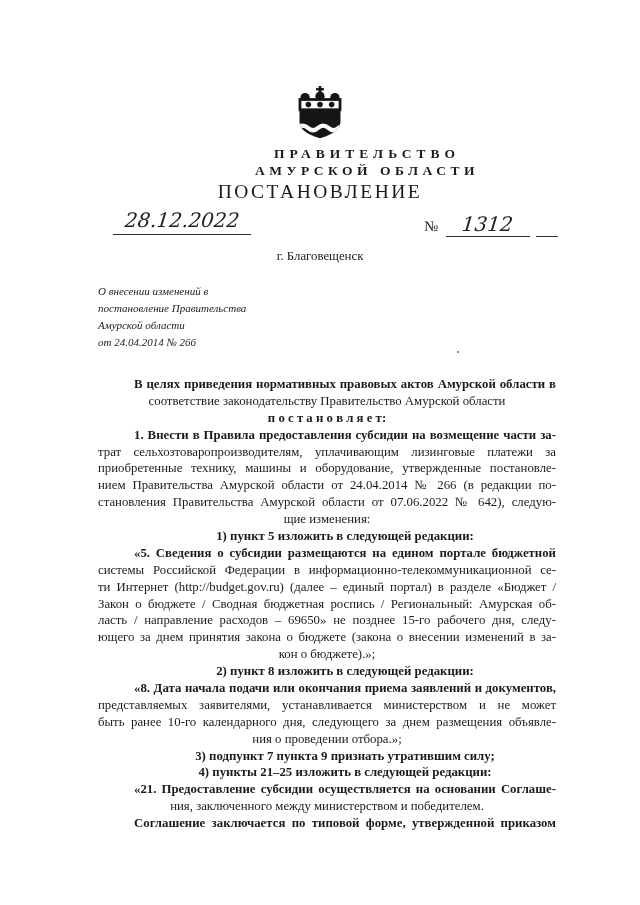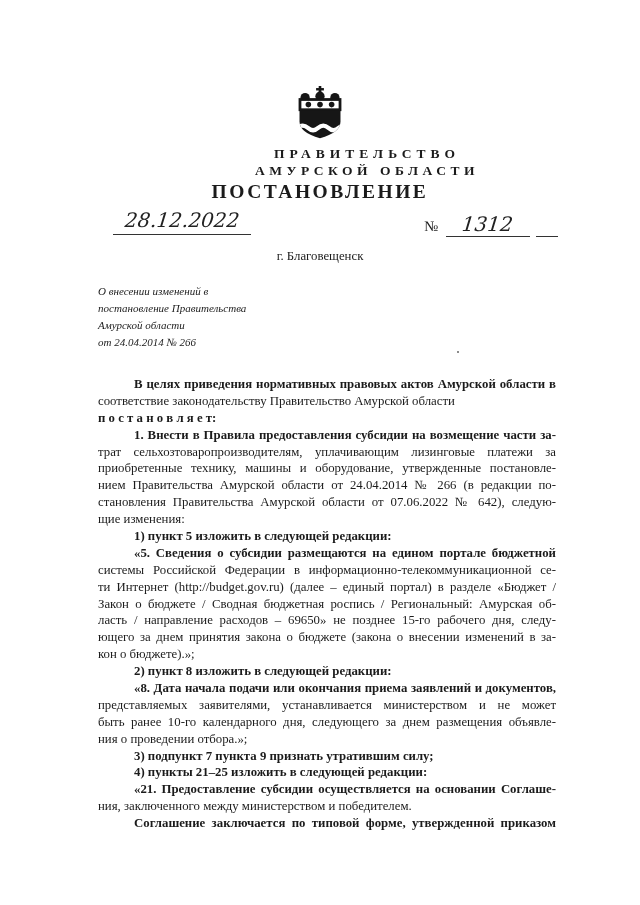--- a/index.html
+++ b/index.html
@@ -20,21 +20,21 @@
     position:absolute;left:0;width:100%;
     text-align:center;font-weight:bold;
     font-size:13.5px;letter-spacing:5px;
     white-space:nowrap;
     padding-left:47px;
   }
   .org-line.l1{top:146px;}
   .org-line.l2{top:163px;letter-spacing:4.5px;}
   .doc-type{
     position:absolute;top:181px;left:0;width:100%;
-    text-align:center;font-weight:bold;
+    text-align:center;font-weight:normal;
     font-size:19.5px;letter-spacing:2.5px;
     white-space:nowrap;
   }
   
   .hand{
     font-family:"DejaVu Serif", serif;
     font-style:italic;
     font-size:20px;
     color:#222;
     transform:skewX(-6deg);
@@ -68,21 +68,21 @@
   }
   .speck{position:absolute;left:457px;top:351px;width:2px;height:2px;background:#666;border-radius:50%;}
   
   .body-text{
     position:absolute;left:98px;top:376px;width:458px;
     font-size:12.8px;
   }
   .bline{
     height:16.9px;line-height:16.9px;
     overflow:hidden;white-space:pre;
-    text-align:left;
+    text-align:center;
   }
   .bline.just{white-space:normal;text-align:justify;text-align-last:justify;}
   .bline.ind{text-indent:36px;font-weight:bold;}
   .bline.bold{font-weight:bold;}
 </style>
 </head>
 <body>
 
 <div class="page">
 

